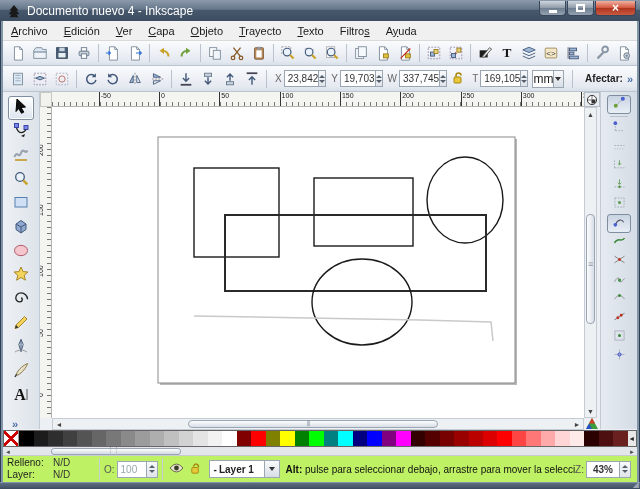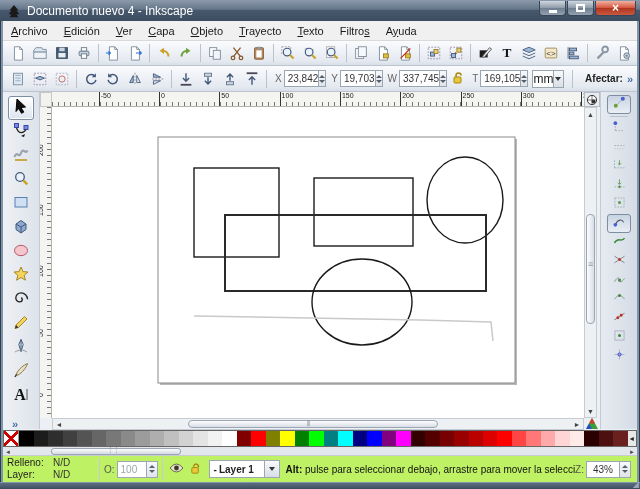--- a/index.html
+++ b/index.html
@@ -114,21 +114,21 @@
   .fs-row .lab { width:46px; }
   .fs-row .val { color:#333; }
   .ssep { width:1px; height:22px; background:#c5ccd4; margin:0 4px; }
   .opacity { display:flex; align-items:center; }
   .opacity .nfield { width:30px; color:#9aa; }
   .layerbox { display:flex; align-items:center; margin-left:4px; }
   .layer-select { width:56px; height:18px; background:#fff; border:1px solid #9aa6b2; display:flex; align-items:center; padding-left:4px; font-size:10px; font-weight:bold; color:#222; }
   .statusmsg { flex:1; overflow:hidden; white-space:nowrap; padding-left:6px; font-size:10px; color:#111; }
   .coords { width:58px; font-family:"DejaVu Sans Mono",monospace; font-size:9px; line-height:11px; text-align:right; padding-right:4px; }
   .zoombox { display:flex; align-items:center; padding-right:6px; }
-  .zoombox .nfield { width:34px; justify-content:center; padding-left:0; }
+  .zoombox .nfield { width:34px; justify-content:center; padding-left:0;font-weight:bold; }
   .bottomframe { position:absolute; left:0; top:482px; width:640px; height:7px;
                  background:linear-gradient(#5d6e83,#3d4d61); border-top:1px solid #8195a8; }
   .resize-grip { position:absolute; right:1px; bottom:0px; color:#9aa6b4; font-size:8px; }
 </style>
 </head>
 <body>
 
 <div class="window">
 
   <div class="titlebar">

